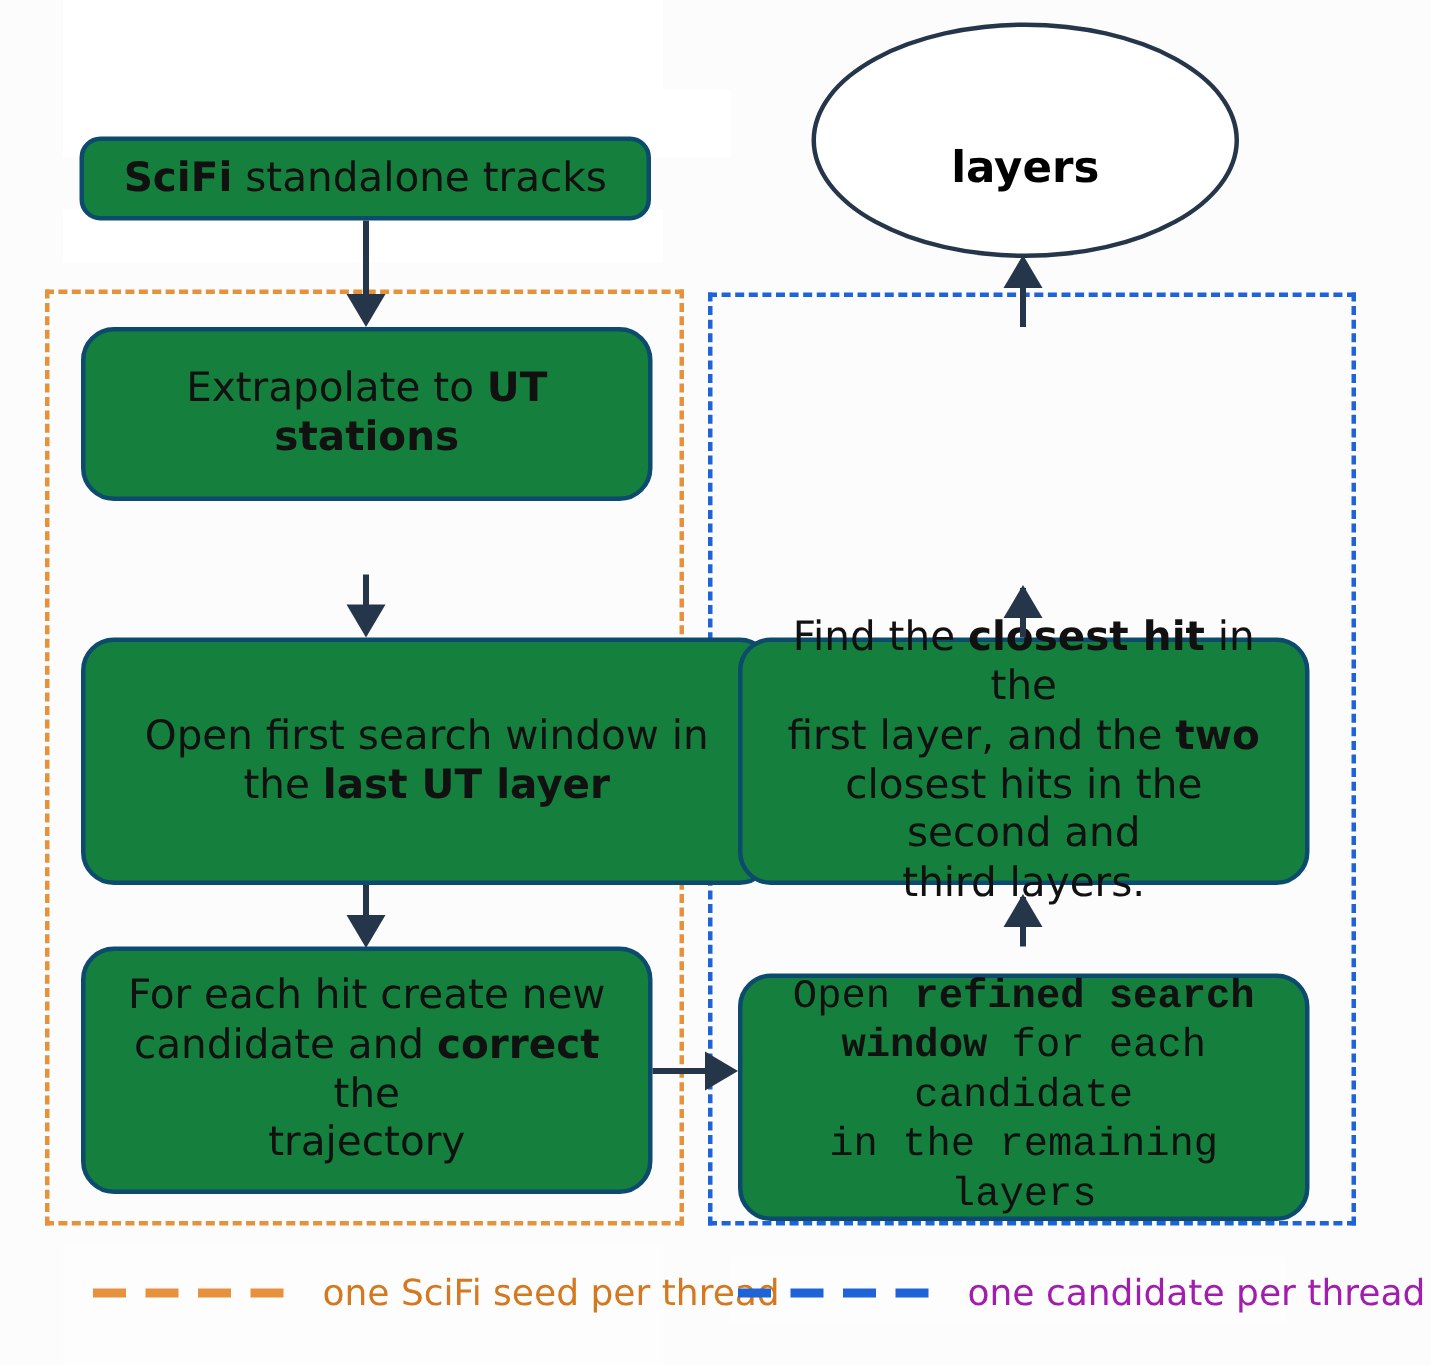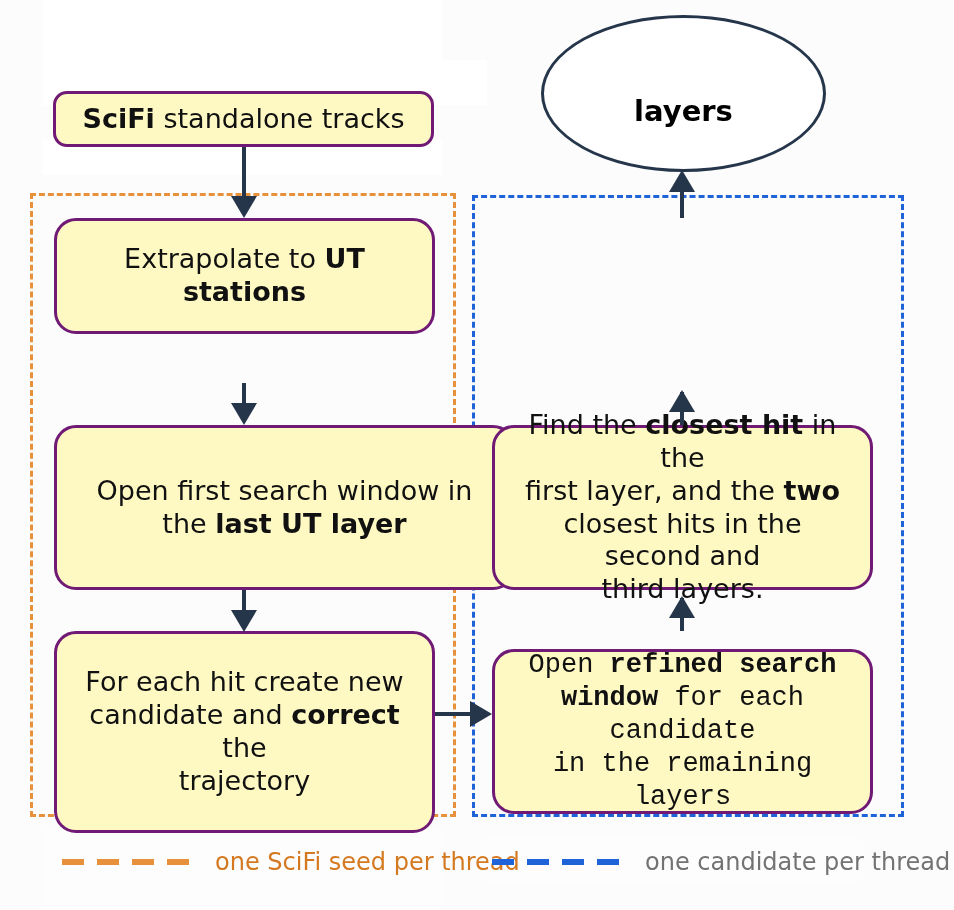--- a/index.html
+++ b/index.html
@@ -33,23 +33,23 @@
     border: 3px dashed #e8913c;
   }
   .group-frame.blue {
     border: 3px dashed #1f63d8;
   }
 
   
   .node {
     position: absolute;
     box-sizing: border-box;
-    border: 3px solid #701a75;
+    border: 3px solid #0c4a6e;
     border-radius: 22px;
-    background: #fef9c3;
+    background: #15803d;
     display: flex;
     align-items: center;
     justify-content: center;
     text-align: center;
     color: #111111;
     font-size: 27px;
     line-height: 1.22;
     padding: 6px 18px;
   }
   .node.small-radius { border-radius: 14px; }
@@ -126,21 +126,21 @@
     width: 22px;
     height: 6px;
   }
   .legend-label {
     font-size: 24px;
     white-space: nowrap;
   }
   .legend-item.orange .legend-dashes i { background: #e8913c; }
   .legend-item.orange .legend-label { color: #d4791f; }
   .legend-item.blue .legend-dashes i { background: #1f63d8; }
-  .legend-item.blue .legend-label { color: #737373; }
+  .legend-item.blue .legend-label { color: #a21caf; }
 </style>
 </head>
 <body>
 
 <div id="canvas">
 
   <div class="paper-patch" style="left:42px; top:0px;   width:400px; height:60px;"></div>
   <div class="paper-patch" style="left:42px; top:60px;  width:445px; height:45px;"></div>
   <div class="paper-patch" style="left:42px; top:140px; width:400px; height:35px;"></div>
   <div class="paper-patch" style="left:42px; top:830px; width:400px; height:80px; background:#fdfdfe;"></div>
@@ -162,21 +162,21 @@
   </div>
 
   <div class="node" style="left:54px; top:218px; width:381px; height:116px;">
     <span class="txt">Extrapolate to <b>UT stations</b></span>
   </div>
 
   <div class="node" style="left:54px; top:425px; width:461px; height:165px;">
     <span class="txt">Open first search window in<br>the <b>last UT layer</b></span>
   </div>
 
-  <div class="node" style="left:54px; top:631px; width:381px; height:202px;">
+  <div class="node" style="left:54px; top:631px; width:381px; height:165px;">
     <span class="txt">For each hit create new<br>candidate and <b>correct</b> the<br>trajectory</span>
   </div>
 
 
   <div class="node" style="left:492px; top:425px; width:381px; height:165px;">
     <span class="txt">Find the <b>closest hit</b> in the<br>first layer, and the <b>two</b><br>closest hits in the second and<br>third layers.</span>
   </div>
 
   <div class="node" style="left:492px; top:649px; width:381px; height:165px;font-family:Liberation Mono, monospace;">
     <span class="txt">Open <b>refined search<br>window</b> for each candidate<br>in the remaining layers</span>

